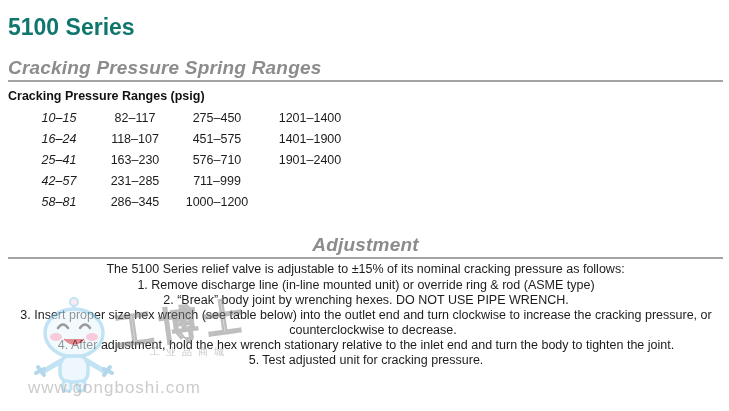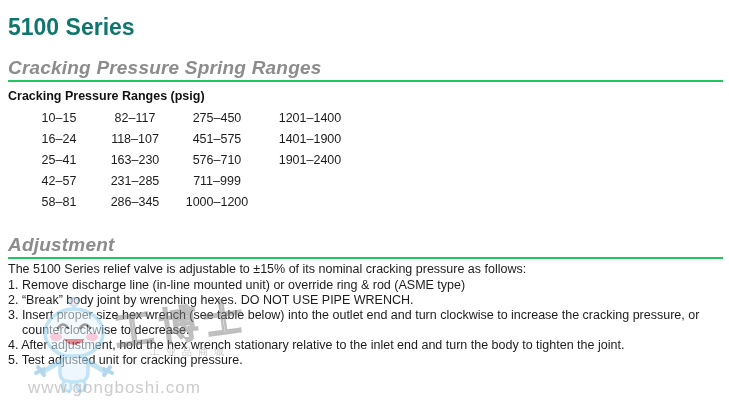--- a/index.html
+++ b/index.html
@@ -14,45 +14,45 @@
   .page { position: absolute; inset: 0; padding: 12px 6px 0 8px; box-sizing: border-box; }
 
   h1.page-title {
     font-size: 23px; font-weight: bold; color: #0f766e;
     margin: 2px 0 17px 0; letter-spacing: 0;
   }
   h2.section-heading {
     font-size: 19px; font-weight: bold; font-style: italic;
     color: #8c8c8c; letter-spacing: 0.2px;
     margin: 0; padding: 0 0 2px 0;
-    border-bottom: 2px solid #22c55e;
+    border-bottom: 2px solid #a3a3a3;
     line-height: 20px;
   }
   p.body-text {
     font-size: 12.5px; line-height: 15px;
     margin: 3px 0 0 0; width: 715px; color: #1c1c1c;
   }
   h3.table-title {
     font-size: 12.5px; font-weight: bold; color: #111;
     margin: 7px 0 0 0;
   }
   table.ranges {
     border-collapse: collapse; margin: 4px 0 0 14px;
     table-layout: fixed;
   }
   table.ranges td {
     font-size: 12.5px; text-align: center; vertical-align: middle;
     height: 21px; padding: 0;
   }
-  table.ranges td:nth-child(1) { width: 74px; }
+  table.ranges td:nth-child(1) { width: 74px; font-style: italic; }
   table.ranges td:nth-child(2) { width: 78px; }
   table.ranges td:nth-child(3) { width: 86px; }
   table.ranges td:nth-child(4) { width: 100px; }
 
-  section.adjustment { margin-top: 23px; }
+  section.adjustment { margin-top: 23px; text-align: center; }
   ol.steps {
     list-style: none; margin: 1px 0 0 0; padding: 0;
     width: 716px;
   }
   ol.steps li {
     font-size: 12.5px; line-height: 15px;
     padding-left: 14px; text-indent: -14px;
     margin: 0;
   }
 

